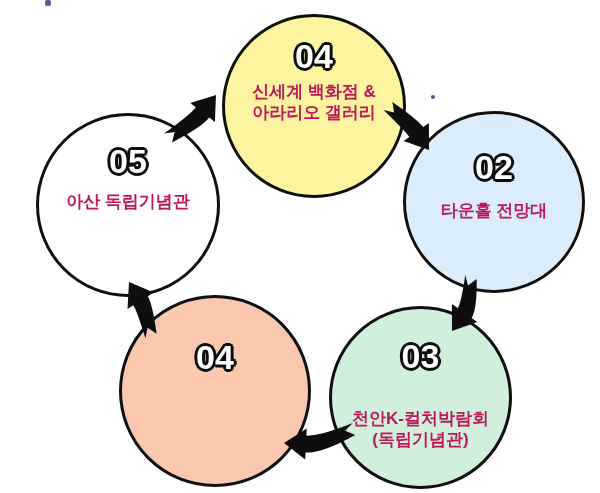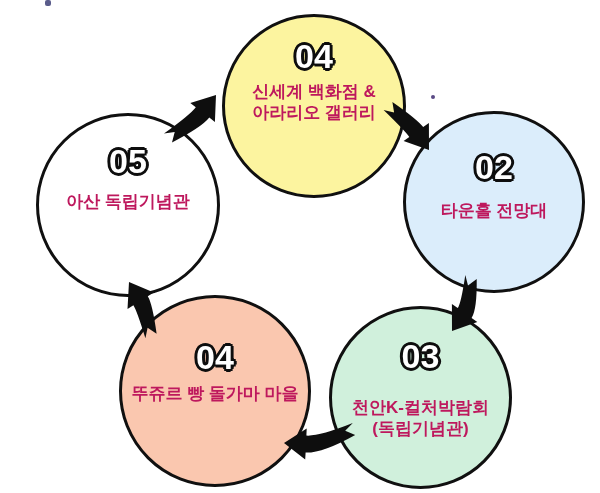--- a/index.html
+++ b/index.html
@@ -11,21 +11,21 @@
   .stage{position:absolute;inset:0;}
   svg.arrows{position:absolute;left:0;top:0;z-index:3;pointer-events:none;}
   .circle{
     position:absolute;border-radius:50%;
     border:3px solid #101010;box-sizing:border-box;
     display:flex;flex-direction:column;align-items:center;
     text-align:center;z-index:2;background:#fff;
   }
   .c1{left:222px;top:14px;width:184px;height:184px;}
   .c2{left:403px;top:111px;width:182px;height:182px;align-items:center;}
-  .c3{left:329px;top:306px;width:183px;height:183px;}
+  .c3{left:329px;top:306px;width:183px;height:183px;gap:11px;}
   .c4{left:119px;top:295px;width:192px;height:192px;}
   .c5{left:36px;top:113px;width:184px;height:184px;}
   .num{
     font-size:34px;line-height:34px;font-weight:bold;color:#ffffff;
     letter-spacing:0px;
     text-shadow:
       -2px -2px 0 #0e0e0e, 2px -2px 0 #0e0e0e,
       -2px  2px 0 #0e0e0e, 2px  2px 0 #0e0e0e,
       -3px  0   0 #0e0e0e, 3px  0   0 #0e0e0e,
        0   -3px 0 #0e0e0e, 0    3px 0 #0e0e0e;
@@ -74,21 +74,20 @@
   </div>
 
   <div class="circle c3" style="background: rgb(208, 240, 220);">
     <div class="num">03</div>
     <div class="lbl">천안K-컬처박람회
 (독립기념관)</div>
   </div>
 
   <div class="circle c4" style="background: rgb(250, 199, 175);">
     <div class="num">04</div>
-    <div class="lbl">뚜쥬르 빵 돌가마 마을</div>
   </div>
 
   <div class="circle c5" style="background: rgb(255, 255, 255);">
     <div class="num">05</div>
     <div class="lbl">아산 독립기념관</div>
   </div>
 
   <div class="dot-a"></div>
   <div class="dot-b"></div>
 </div>

